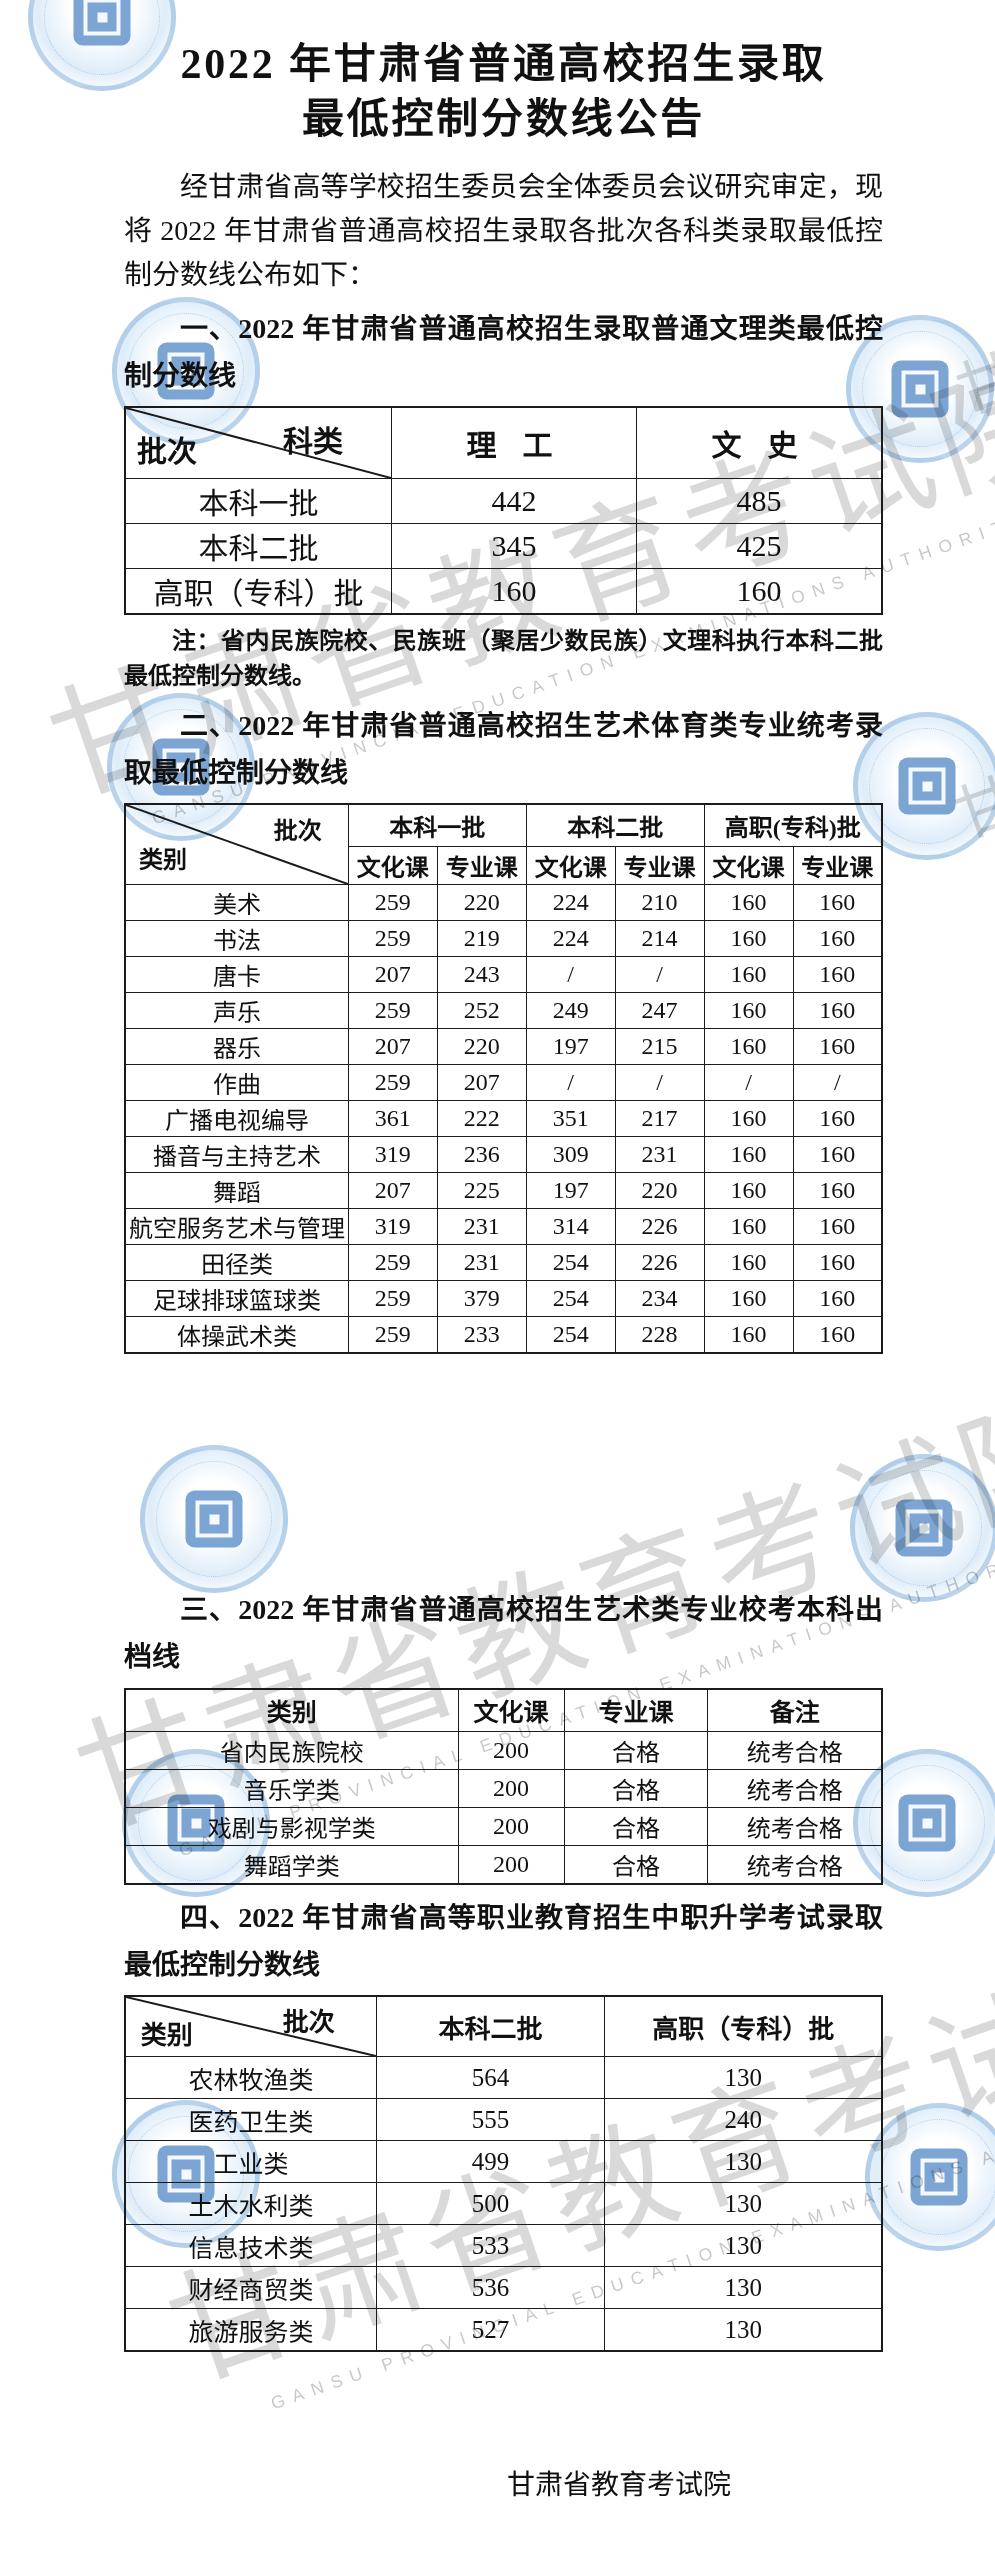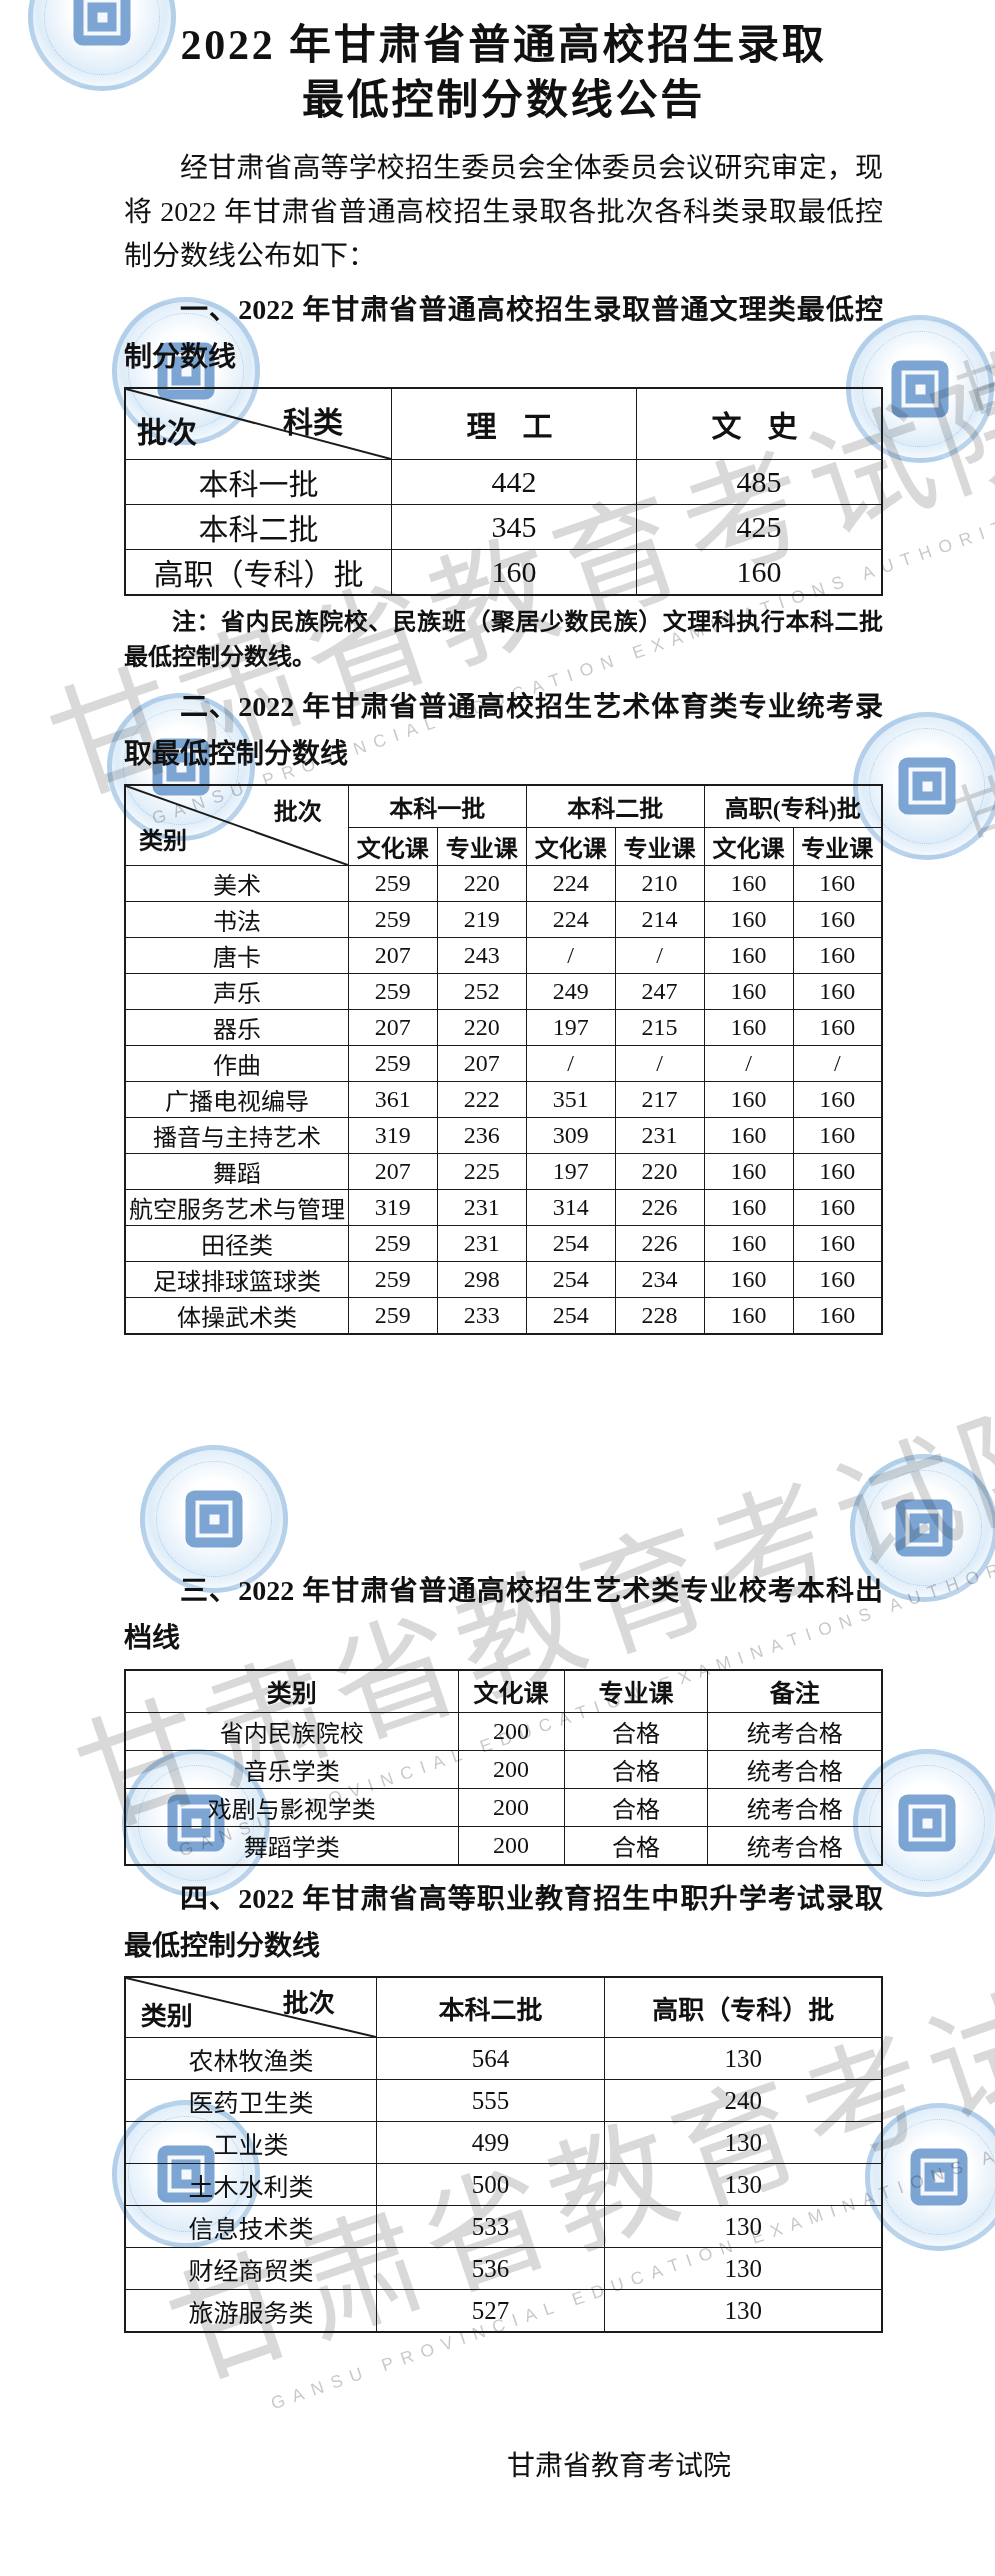--- a/index.html
+++ b/index.html
@@ -18,21 +18,21 @@
   .core-in::after{content:"";position:absolute;left:50%;top:50%;width:10px;height:10px;
                   background:rgba(255,255,255,.92);transform:translate(-50%,-50%);}
   .wm{position:absolute;transform:rotate(-19deg);transform-origin:50% 50%;text-align:center;}
   .wm-main{font-size:124px;letter-spacing:9.2px;color:rgba(0,0,0,.15);white-space:nowrap;
            font-family:"DejaVu Sans","Liberation Sans",sans-serif;}
   .wm-sub{font-size:17.5px;letter-spacing:8.3px;color:rgba(0,0,0,.22);margin-top:3.7px;white-space:nowrap;
           font-family:"Liberation Sans","DejaVu Sans",sans-serif;}
   .wm-small .wm-main{font-size:61px;letter-spacing:3.7px;}
   .wm-small .wm-sub{font-size:10px;letter-spacing:2.8px;}
   
-  .content{position:relative;z-index:2;padding:18px 112px 0 124px;}
+  .content{position:relative;z-index:2;padding:37px 112px 0 124px;}
   .title{text-align:center;font-size:42px;font-weight:700;line-height:55px;letter-spacing:2.8px;}
   .intro{margin:18.4px 0 3.7px;font-size:28px;line-height:44px;text-align:justify;text-indent:2em;}
   .sec-heading{font-size:28px;font-weight:700;line-height:47px;text-align:justify;text-indent:2em;margin:7.4px 0 7.4px;}
   .note{font-size:24px;font-weight:700;line-height:35px;text-indent:2em;text-align:justify;margin:9.2px 0 3.7px;}
   table{width:100%;border-collapse:collapse;border:2.8px solid #1b1b1b;table-layout:fixed;}
   th,td{border:1.8px solid #1b1b1b;text-align:center;vertical-align:middle;padding:0;}
   thead th{font-weight:700;}
   .corner{position:relative;padding:0;}
   .diag{position:absolute;inset:0;width:100%;height:100%;display:block;}
   .corner-top{position:absolute;top:9.2px;right:48px;}
@@ -325,21 +325,21 @@
             <td>259</td>
             <td>231</td>
             <td>254</td>
             <td>226</td>
             <td>160</td>
             <td>160</td>
           </tr>
         <tr>
             <td>足球排球篮球类</td>
             <td>259</td>
-            <td>298</td>
+            <td>379</td>
             <td>254</td>
             <td>234</td>
             <td>160</td>
             <td>160</td>
           </tr>
         <tr>
             <td>体操武术类</td>
             <td>259</td>
             <td>233</td>
             <td>254</td>

